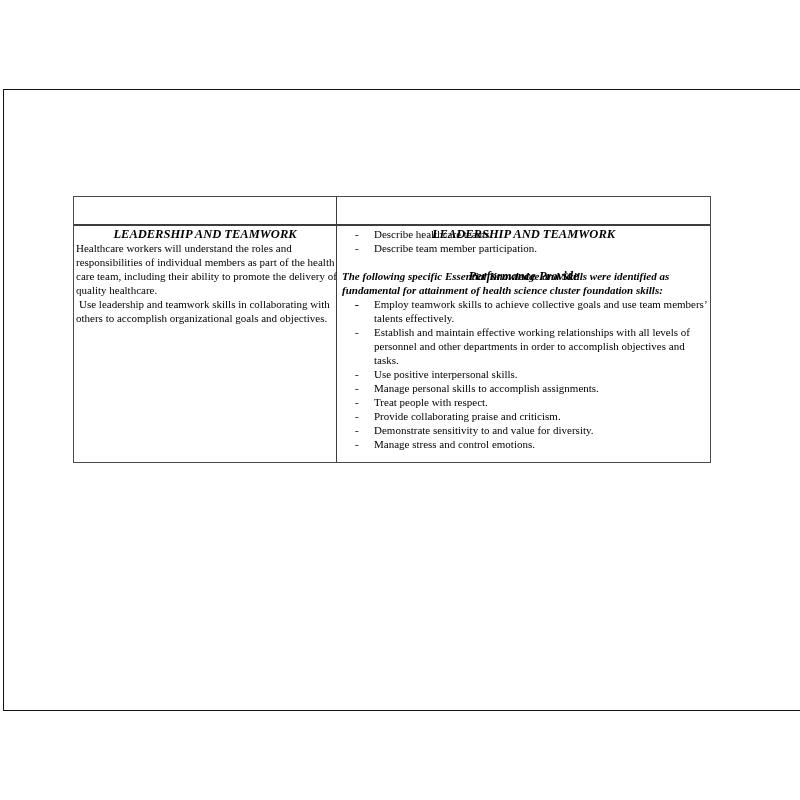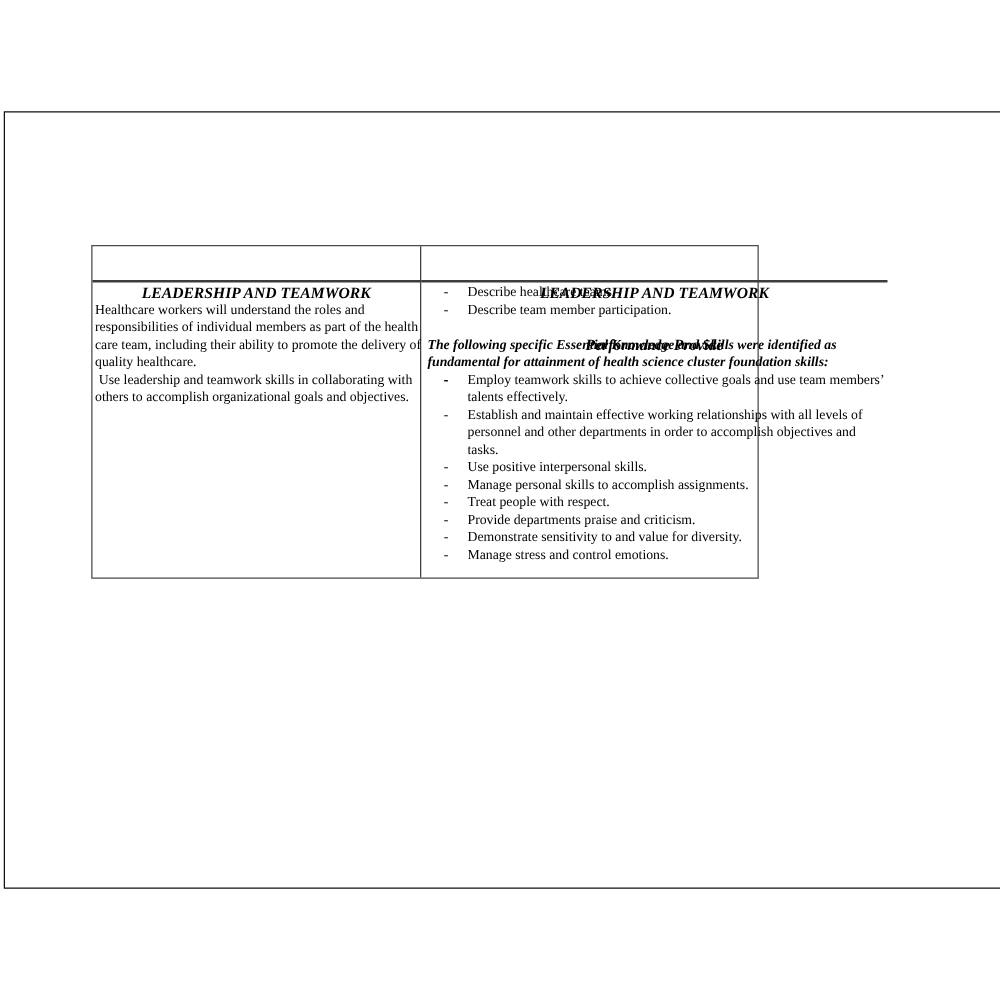--- a/index.html
+++ b/index.html
@@ -19,21 +19,21 @@
     width: 820px;   
     height: 622px;
     box-sizing: border-box;
     border: 1.5px solid #111111;
     background: #ffffff;
   }
   .doc-table {
     position: absolute;
     left: 69px;
     top: 106px;
-    width: 534px;
+    width: 638px;
     box-sizing: border-box;
     border: 1px solid #4a4a4a;
     display: grid;
     grid-template-columns: 263px 373px;
     grid-template-rows: 29px 236px;
     background: #ffffff;
   }
   .cell { box-sizing: border-box; overflow: visible; }
   .cell.col-left  { border-right: 1px solid #3d3d3d; }
   .cell.row-header { border-bottom: 2px solid #3d3d3d; }
@@ -141,21 +141,21 @@
         <li>
           <span class="marker">-</span>
           <span class="item-text">Manage personal skills to accomplish assignments.</span>
         </li>
         <li>
           <span class="marker">-</span>
           <span class="item-text">Treat people with respect.</span>
         </li>
         <li>
           <span class="marker">-</span>
-          <span class="item-text">Provide departments praise and criticism.</span>
+          <span class="item-text">Provide collaborating praise and criticism.</span>
         </li>
         <li>
           <span class="marker">-</span>
           <span class="item-text">Demonstrate sensitivity to and value for diversity.</span>
         </li>
         <li>
           <span class="marker">-</span>
           <span class="item-text">Manage stress and control emotions.</span>
         </li>
       </ul>

